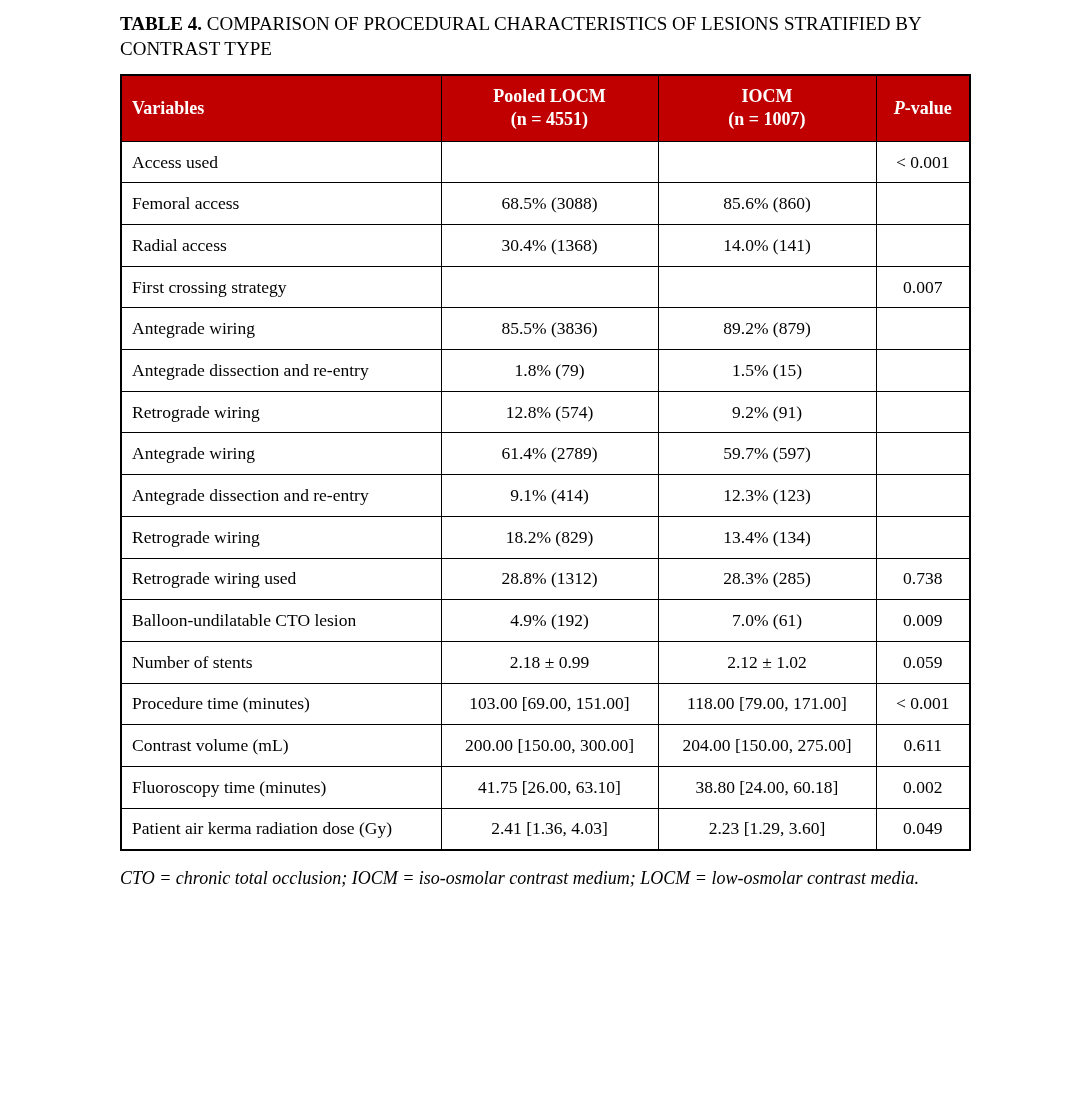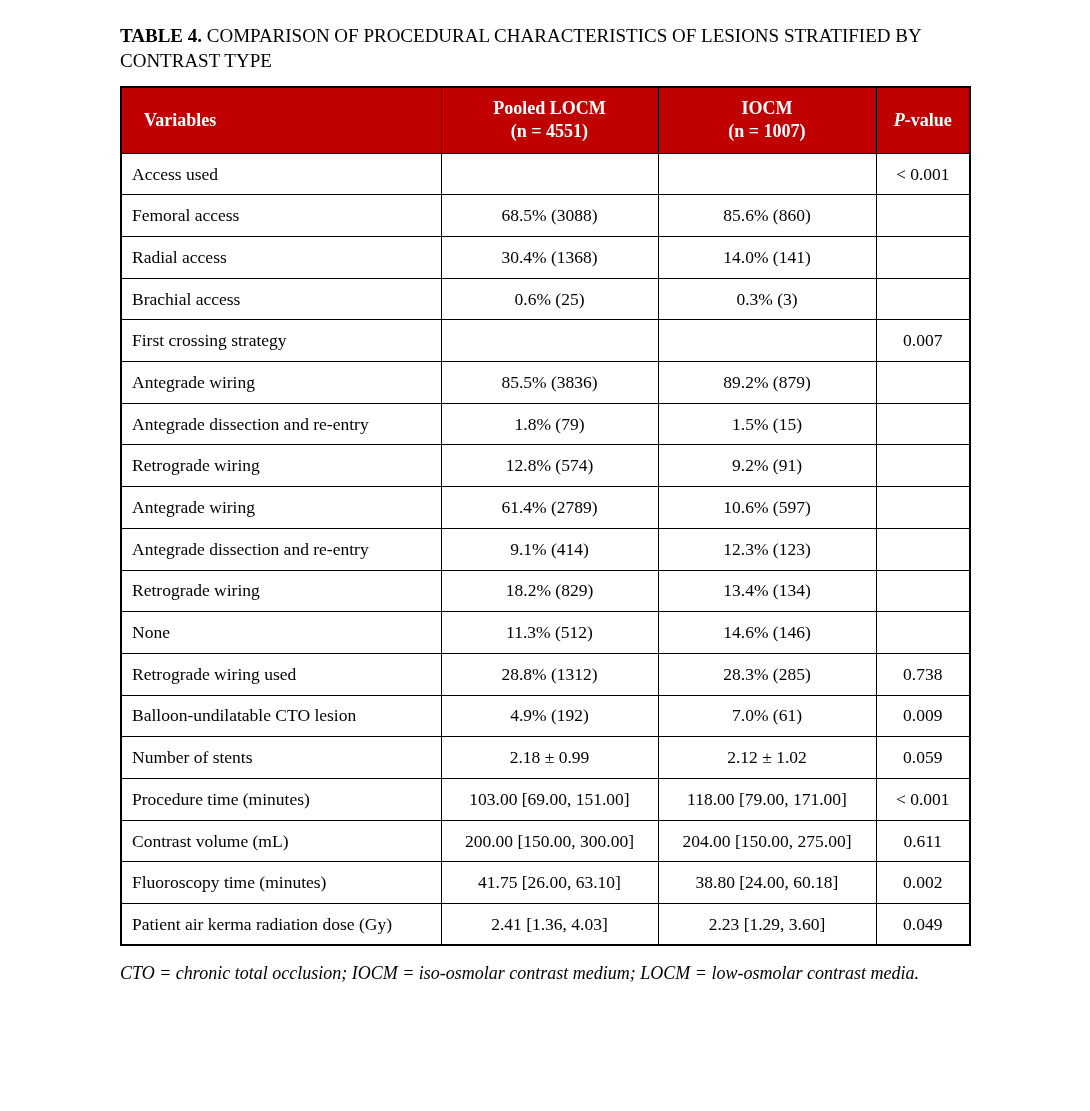--- a/index.html
+++ b/index.html
@@ -12,21 +12,21 @@
   }
   .page {
     width: 1090px; height: 1111px;
     padding: 7px 0 0 120px;
     overflow: hidden;
   }
   .title-block {
     width: 852px;
     font-size: 19px;
     line-height: 1.32;
-    margin: 16px 0 13px 0;
+    margin: 4px 0 13px 0;
   }
   .title-label { font-weight: bold; }
   table.data-table {
     width: 849px;
     border-collapse: collapse;
     border: 2px solid #000000;
     table-layout: fixed;
   }
   table.data-table col.c1 { width: 320px; }
   table.data-table col.c2 { width: 217px; }
@@ -42,21 +42,21 @@
     color: #ffffff;
     font-weight: bold;
     font-size: 18px;
     height: 66px;
     text-align: center;
     vertical-align: middle;
     line-height: 1.3;
   }
   thead th.var-head {
     text-align: left;
-    padding-left: 22px;
+    padding-left: 10px;
   }
   tbody td {
     font-size: 17.5px;
     height: 41.7px;
     vertical-align: middle;
     text-align: center;
     white-space: nowrap;
   }
   tbody td.var-cell {
     text-align: left;
@@ -111,26 +111,20 @@
         <td>85.6% (860)</td>
         <td></td>
       </tr>
       <tr>
         <td class="var-cell">Radial access</td>
         <td>30.4% (1368)</td>
         <td>14.0% (141)</td>
         <td></td>
       </tr>
       <tr>
-        <td class="var-cell">Brachial access</td>
-        <td>0.6% (25)</td>
-        <td>0.3% (3)</td>
-        <td></td>
-      </tr>
-      <tr>
         <td class="var-cell">First crossing strategy</td>
         <td></td>
         <td></td>
         <td>0.007</td>
       </tr>
       <tr>
         <td class="var-cell">Antegrade wiring</td>
         <td>85.5% (3836)</td>
         <td>89.2% (879)</td>
         <td></td>
@@ -143,39 +137,33 @@
       </tr>
       <tr>
         <td class="var-cell">Retrograde wiring</td>
         <td>12.8% (574)</td>
         <td>9.2% (91)</td>
         <td></td>
       </tr>
       <tr>
         <td class="var-cell">Antegrade wiring</td>
         <td>61.4% (2789)</td>
-        <td>10.6% (597)</td>
+        <td>59.7% (597)</td>
         <td></td>
       </tr>
       <tr>
         <td class="var-cell">Antegrade dissection and re-entry</td>
         <td>9.1% (414)</td>
         <td>12.3% (123)</td>
         <td></td>
       </tr>
       <tr>
         <td class="var-cell">Retrograde wiring</td>
         <td>18.2% (829)</td>
         <td>13.4% (134)</td>
-        <td></td>
-      </tr>
-      <tr>
-        <td class="var-cell">None</td>
-        <td>11.3% (512)</td>
-        <td>14.6% (146)</td>
         <td></td>
       </tr>
       <tr>
         <td class="var-cell">Retrograde wiring used</td>
         <td>28.8% (1312)</td>
         <td>28.3% (285)</td>
         <td>0.738</td>
       </tr>
       <tr>
         <td class="var-cell">Balloon-undilatable CTO lesion</td>

